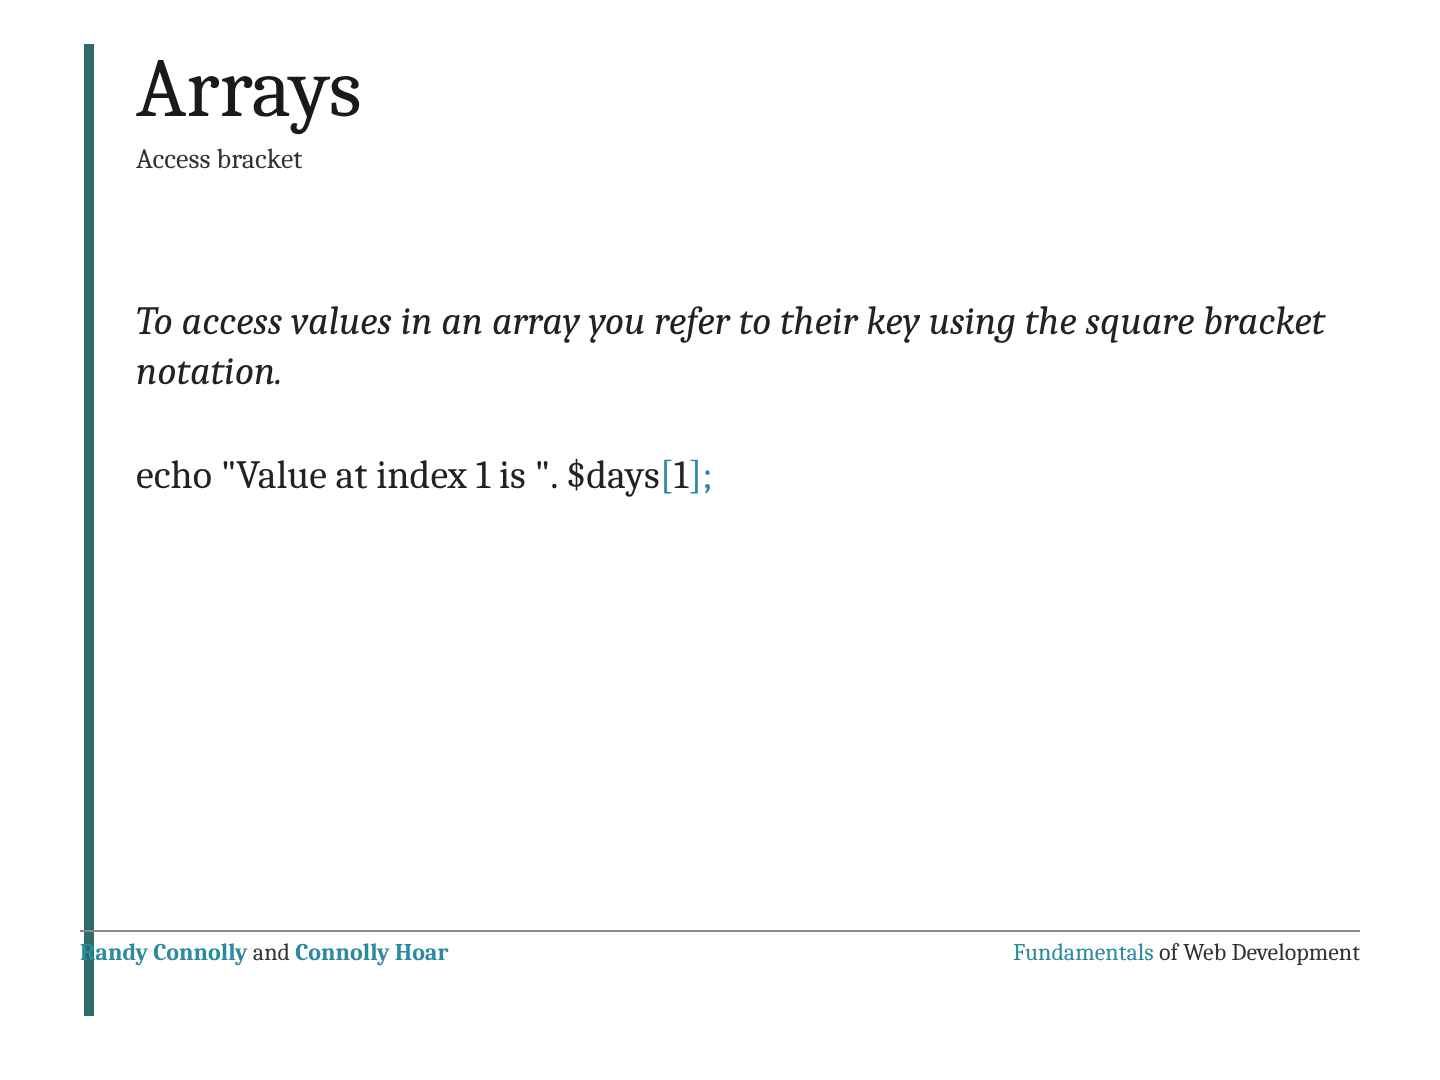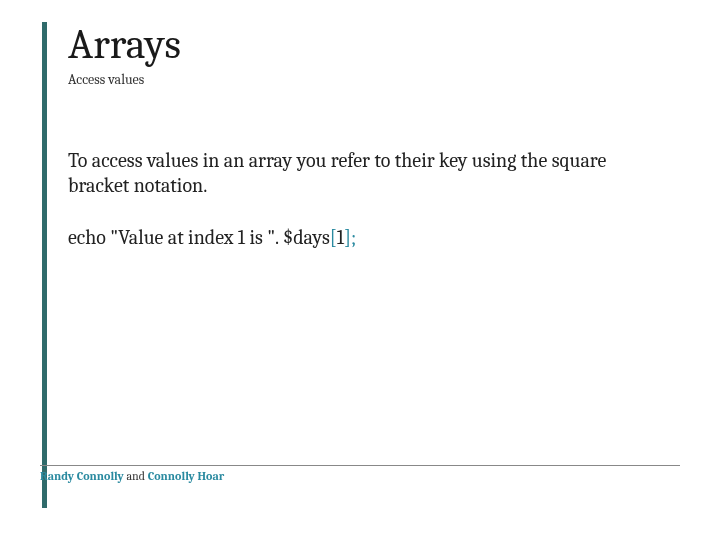--- a/index.html
+++ b/index.html
@@ -37,20 +37,21 @@
     font-size: 14px;
     color: #333;
     margin-top: 2px;
   }
   .body-text {
     font-size: 20px;
     color: #222;
     margin-top: 60px;
     line-height: 1.25;
     padding-right: 10px;
+    font-style: italic;
   }
   .code-line {
     font-size: 20px;
     color: #222;
     margin-top: 28px;
   }
   .code-index { color: #2a8aa0; }
   .footer {
     position: absolute;
     bottom: 18px;
@@ -75,30 +76,33 @@
   .book-strong { color: #2a8aa0; }
 </style>
 </head>
 <body>
 
 <div class="slide">
   <div class="accent-bar"></div>
 
   <div class="content">
     <h1 class="title">Arrays</h1>
-    <div class="subtitle">Access values</div>
+    <div class="subtitle">Access bracket</div>
 
     <p class="body-text">To access values in an array you refer to their key using the square bracket notation.</p>
 
     <p class="code-line">
       <span>echo "Value at index 1 is ". $days</span><span class="code-index">[</span><span>1</span><span class="code-index">]</span><span class="code-index">;</span>
     </p>
   </div>
 
   <div class="footer">
     <div class="footer-line"></div>
     <div class="footer-row">
       <div class="footer-left">
         <span class="auth-name">Randy Connolly</span><span> and </span><span class="auth-name">Connolly Hoar</span>
       </div>
+      <div class="footer-right">
+        <span class="book-strong">Fundamentals</span><span> of Web Development</span>
+      </div>
     </div>
   </div>
 </div>
 
 </body></html>

